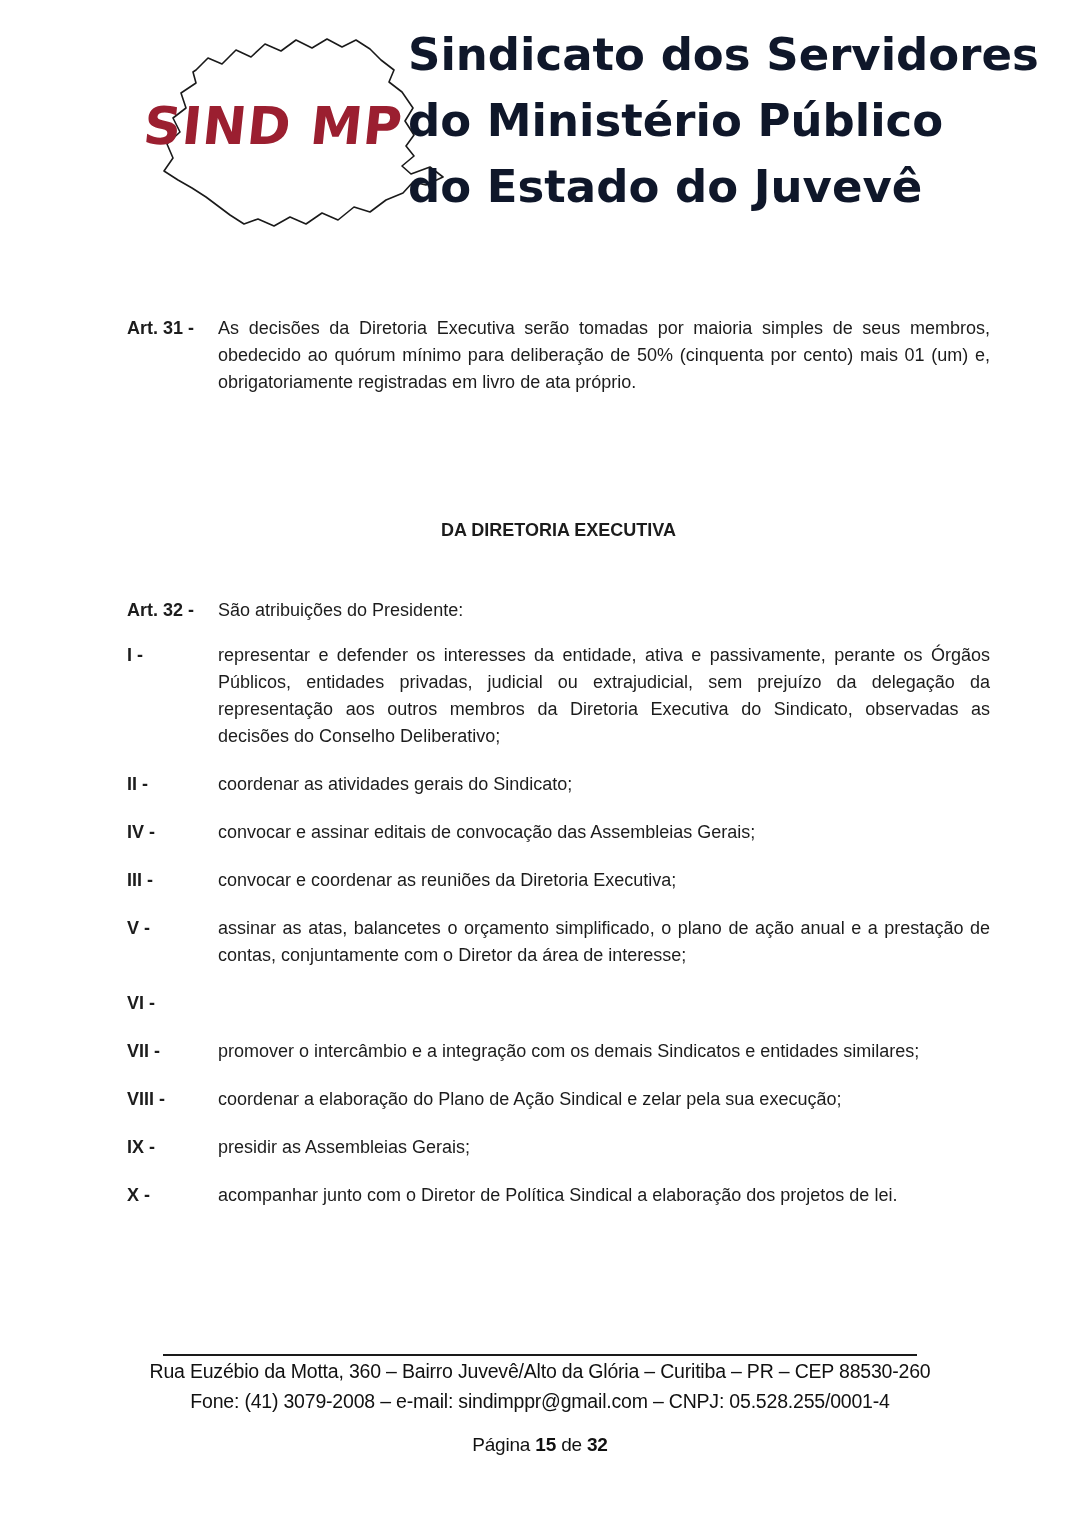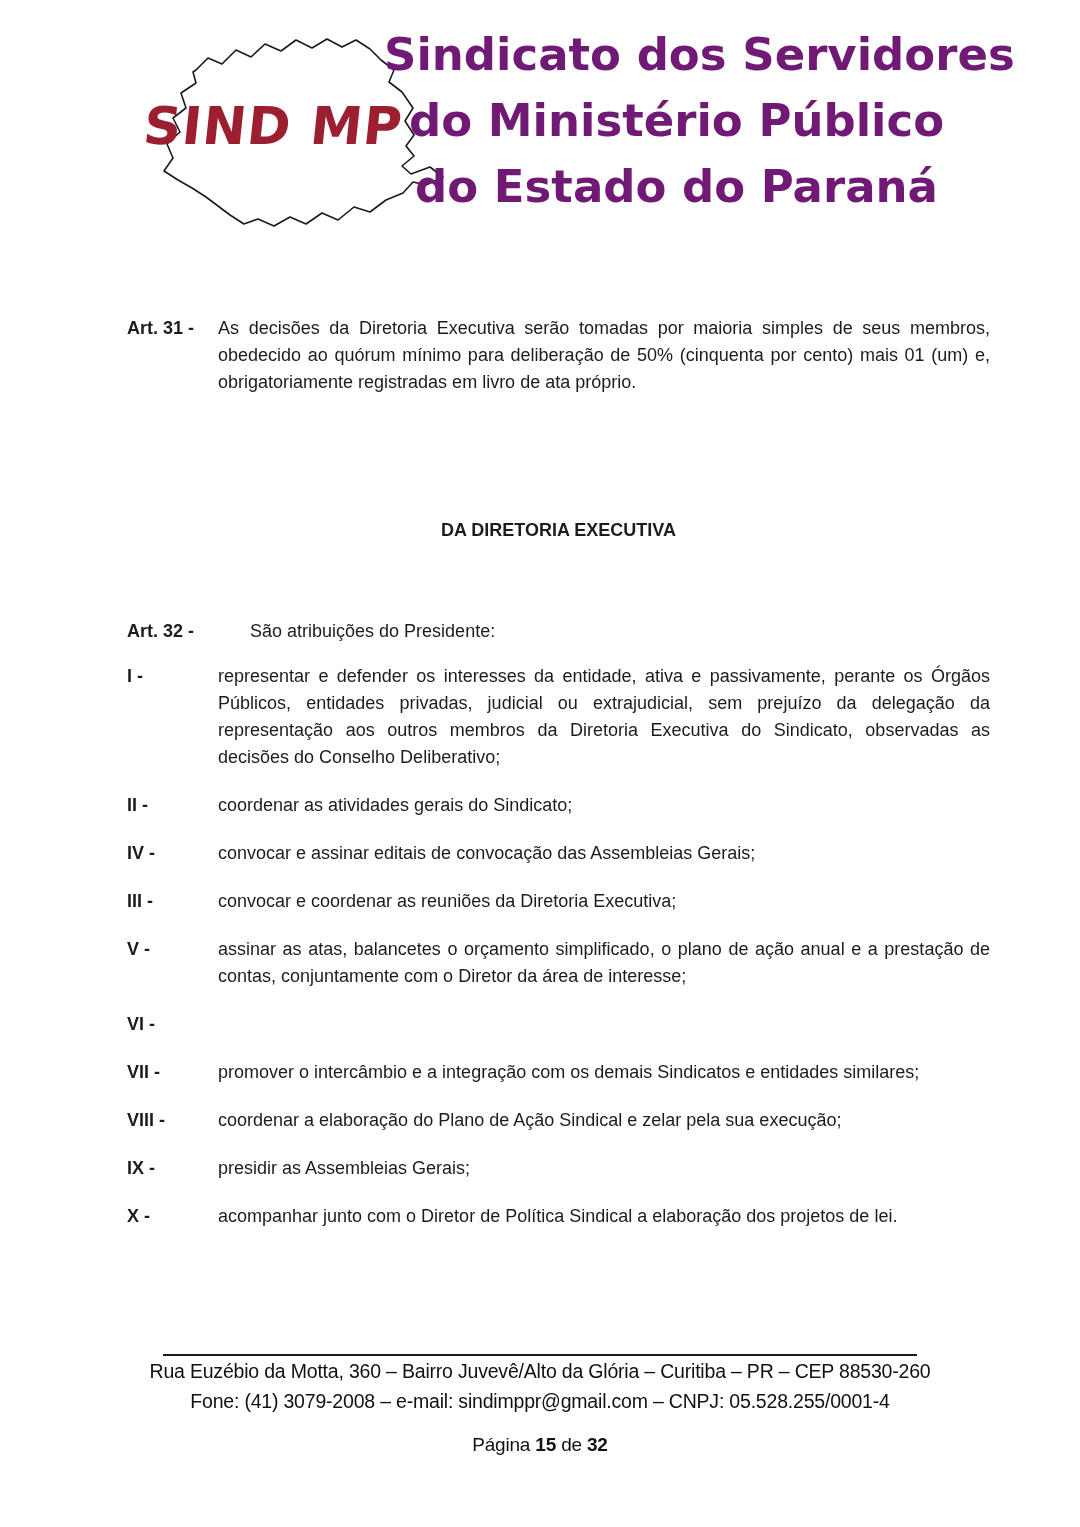--- a/index.html
+++ b/index.html
@@ -23,27 +23,27 @@
     font-family: "DejaVu Sans", sans-serif;
     font-weight: 800;
     font-size: 52px;
     letter-spacing: 1px;
     color: #9b1f30;
     transform: skewX(-6deg);
     white-space: nowrap;
   }
   .org-title {
     position: absolute;
-    top: 22px; left: 384px; width: 585px;
-    text-align: center;
+    top: 22px; left: 408px; width: 585px;
+    text-align: left;
     font-family: "DejaVu Sans", sans-serif;
     font-weight: 800;
     font-size: 45px;
     line-height: 66px;
-    color: #701a75;
+    color: #0f172a;
     letter-spacing: 0px;
   }
   .org-title .tline { display: block; white-space: nowrap; }
 
   
   .content {
     position: absolute;
     top: 315px;
     left: 127px;
     width: 863px;
@@ -61,21 +61,21 @@
     text-align: justify;
     text-justify: inter-word;
   }
   .section-heading {
     margin-top: 121px;
     text-align: center;
     font-weight: bold;
     line-height: 27px;
   }
   .section-heading .hline { display: block; }
-  .art32 { margin-top: 74px; gap: 32px; }
+  .art32 { margin-top: 53px; }
   .item { margin-top: 21px; }
   .item-first { margin-top: 18px; }
 
   
   .footer {
     position: absolute;
     top: 1354px;
     left: 0; width: 1080px;
     text-align: center;
     font-size: 19.5px;
@@ -107,21 +107,21 @@
              L 284,146 293,154 312,147 325,157 308,165 295,162 285,173
              L 268,180 252,192 236,187 220,200 204,193 188,204 172,197 156,206 140,199 126,204 112,195 100,186
              L 88,177 74,168 60,160 46,151
              L 55,138 49,124 62,112 55,98 68,88 63,73 78,63 75,52 Z"></path>
       </svg>
     </div>
     <div class="logo-acronym">SIND MP</div>
     <div class="org-title">
       <span class="tline">Sindicato dos Servidores</span>
       <span class="tline">do Ministério Público</span>
-      <span class="tline">do Estado do Paraná</span>
+      <span class="tline">do Estado do Juvevê</span>
     </div>
   </div>
 
   <div class="content">
 
     <div class="hang">
       <span class="lbl">Art. 31 -</span>
       <span class="txt">As decisões da Diretoria Executiva serão tomadas por maioria simples de seus membros, obedecido ao quórum mínimo para deliberação de 50% (cinquenta por cento) mais 01 (um) e, obrigatoriamente registradas em livro de ata próprio.</span>
     </div>
 

